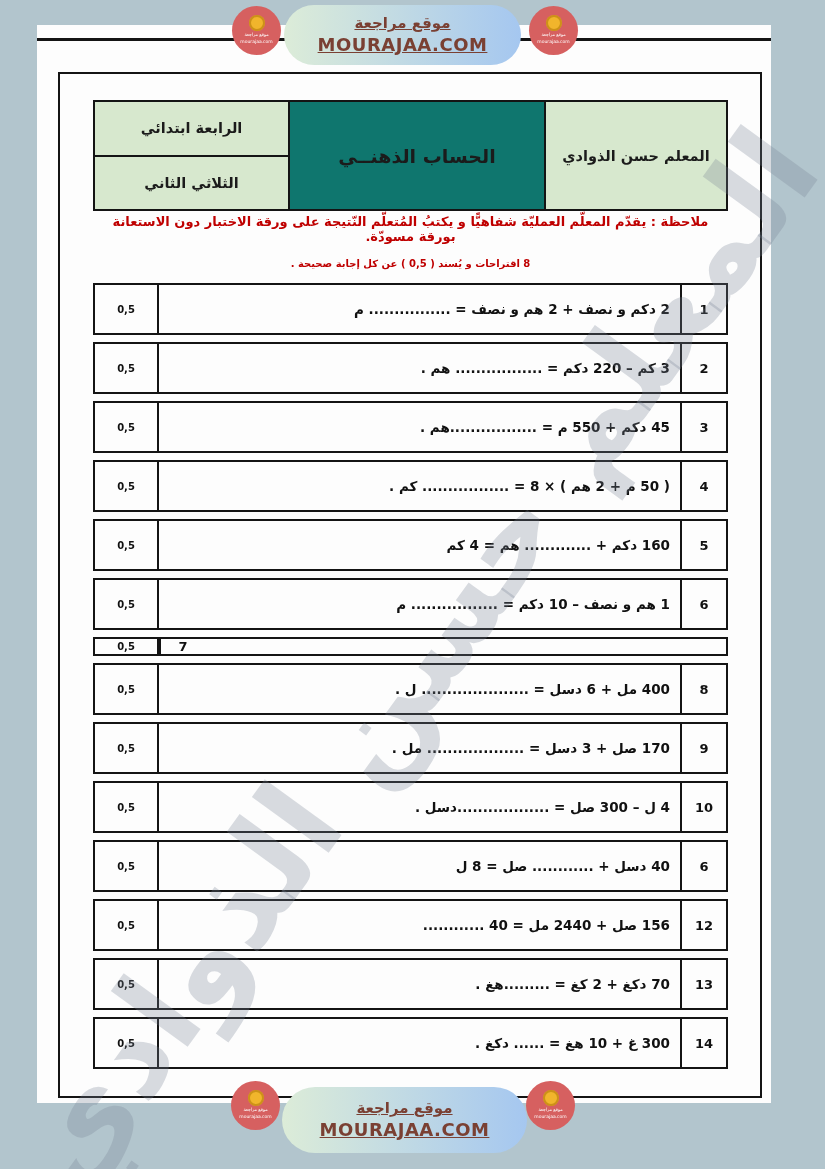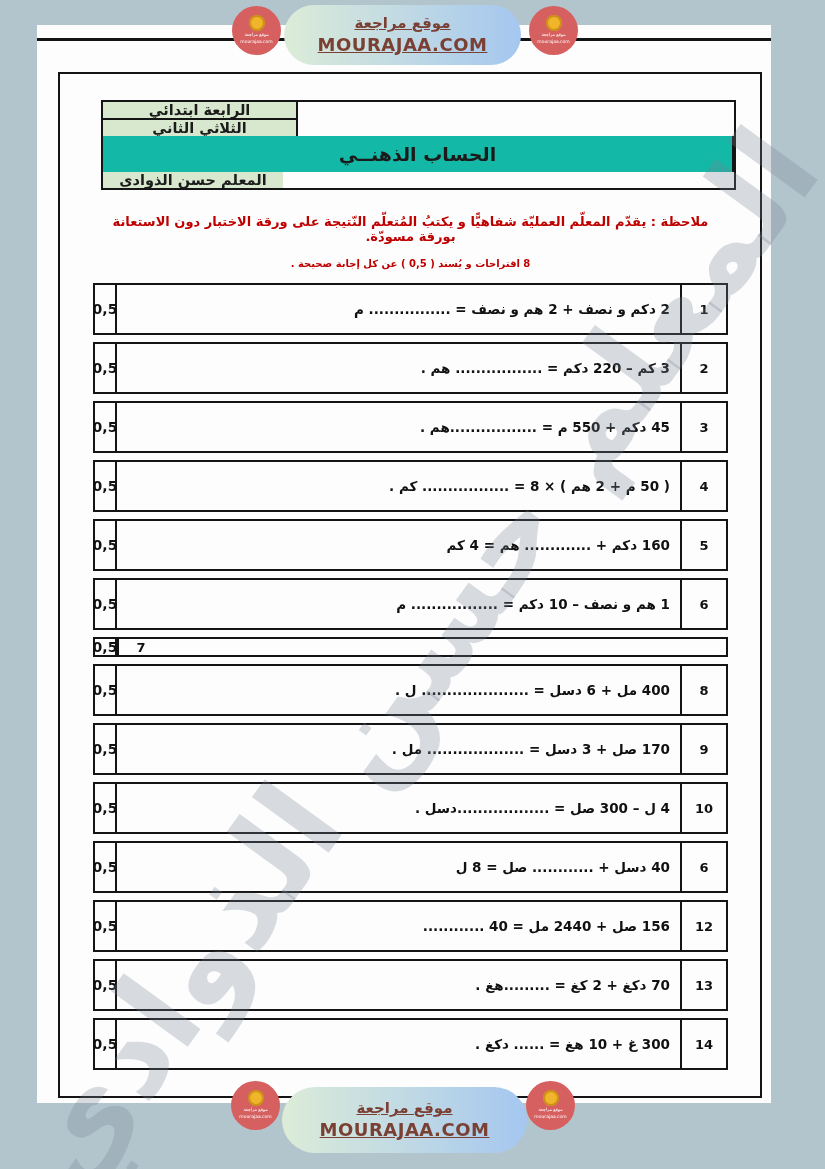--- a/index.html
+++ b/index.html
@@ -7,39 +7,39 @@
   .page {
     position:relative; width:825px; height:1169px;
     background:#b2c5cd; overflow:hidden;
     font-family:"DejaVu Sans", sans-serif;
   }
   .sheet { position:absolute; left:37px; top:25px; width:734px; height:1078px; background:#fdfdfd; z-index:0; }
   .top-rule { position:absolute; left:37px; top:38px; width:734px; height:2.5px; background:#141414; z-index:1; }
   .frame { position:absolute; left:58px; top:72px; width:704px; height:1026px; border:2.5px solid #141414; z-index:1; }
 
   
-  .header-table { position:absolute; left:101px; top:100px; width:635px; height:90px; display:flex; border:2.5px solid #141414; z-index:2;flex-direction:column; }
+  .header-table { position:absolute; left:93px; top:100px; width:635px; height:111px; display:flex; border:2.5px solid #141414; z-index:2; }
   .ht-left { width:195px; display:flex; flex-direction:column; border-right:2.5px solid #141414; }
   .ht-left .ht-cell { flex:1; display:flex; align-items:center; justify-content:center; direction:rtl; font-size:14.5px; font-weight:bold; color:#1b1b1b; }
   .ht-left .ht-cell:first-child { border-bottom:2.5px solid #141414; }
   .ht-mid { flex:1; display:flex; align-items:center; justify-content:center; border-right:2.5px solid #141414; direction:rtl; font-size:19px; font-weight:bold; color:#1b1b1b; }
   .ht-right { width:180px; display:flex; align-items:center; justify-content:center; direction:rtl; font-size:14.5px; font-weight:bold; color:#1b1b1b; }
   .green { background:#d7e8ce; }
-  .orange { background:#14b8a6; }
+  .orange { background:#0f766e; }
 
   
   .note { position:absolute; left:93px; top:214px; width:635px; z-index:2; direction:rtl; text-align:center; color:#bf0000; font-weight:bold; }
   .note-line1 { font-size:13px; margin-bottom:14px; }
   .note-line2 { font-size:10px; }
 
   
   .rows { position:absolute; left:93px; top:283px; width:635px; height:735px; display:flex; flex-direction:column; gap:7px; z-index:2; }
   .qrow { flex:1; display:flex; border:2.5px solid #141414; background:transparent; }
   .cell { display:flex; align-items:center; color:#111; }
-  .cell.score { width:22px; justify-content:center; font-size:14px; font-weight:bold; border-right:2.5px solid #141414; }
+  .cell.score { width:64px; justify-content:center; font-size:10px; font-weight:bold; border-right:2.5px solid #141414; }
   .cell.qtext { flex:1; direction:rtl; justify-content:flex-start; padding:16px 10px; font-size:13.5px; font-weight:bold; }
   .cell.num { width:46px; justify-content:center; font-size:13px; font-weight:bold; border-left:2.5px solid #141414; }
 
   
   .watermark {
     position:absolute; left:415px; top:660px;
     transform:translate(-50%,-50%) rotate(-54deg);
     font-size:125px; font-weight:bold; white-space:nowrap;
     color:rgba(118,130,146,0.28); z-index:3; pointer-events:none; direction:rtl;
   }

